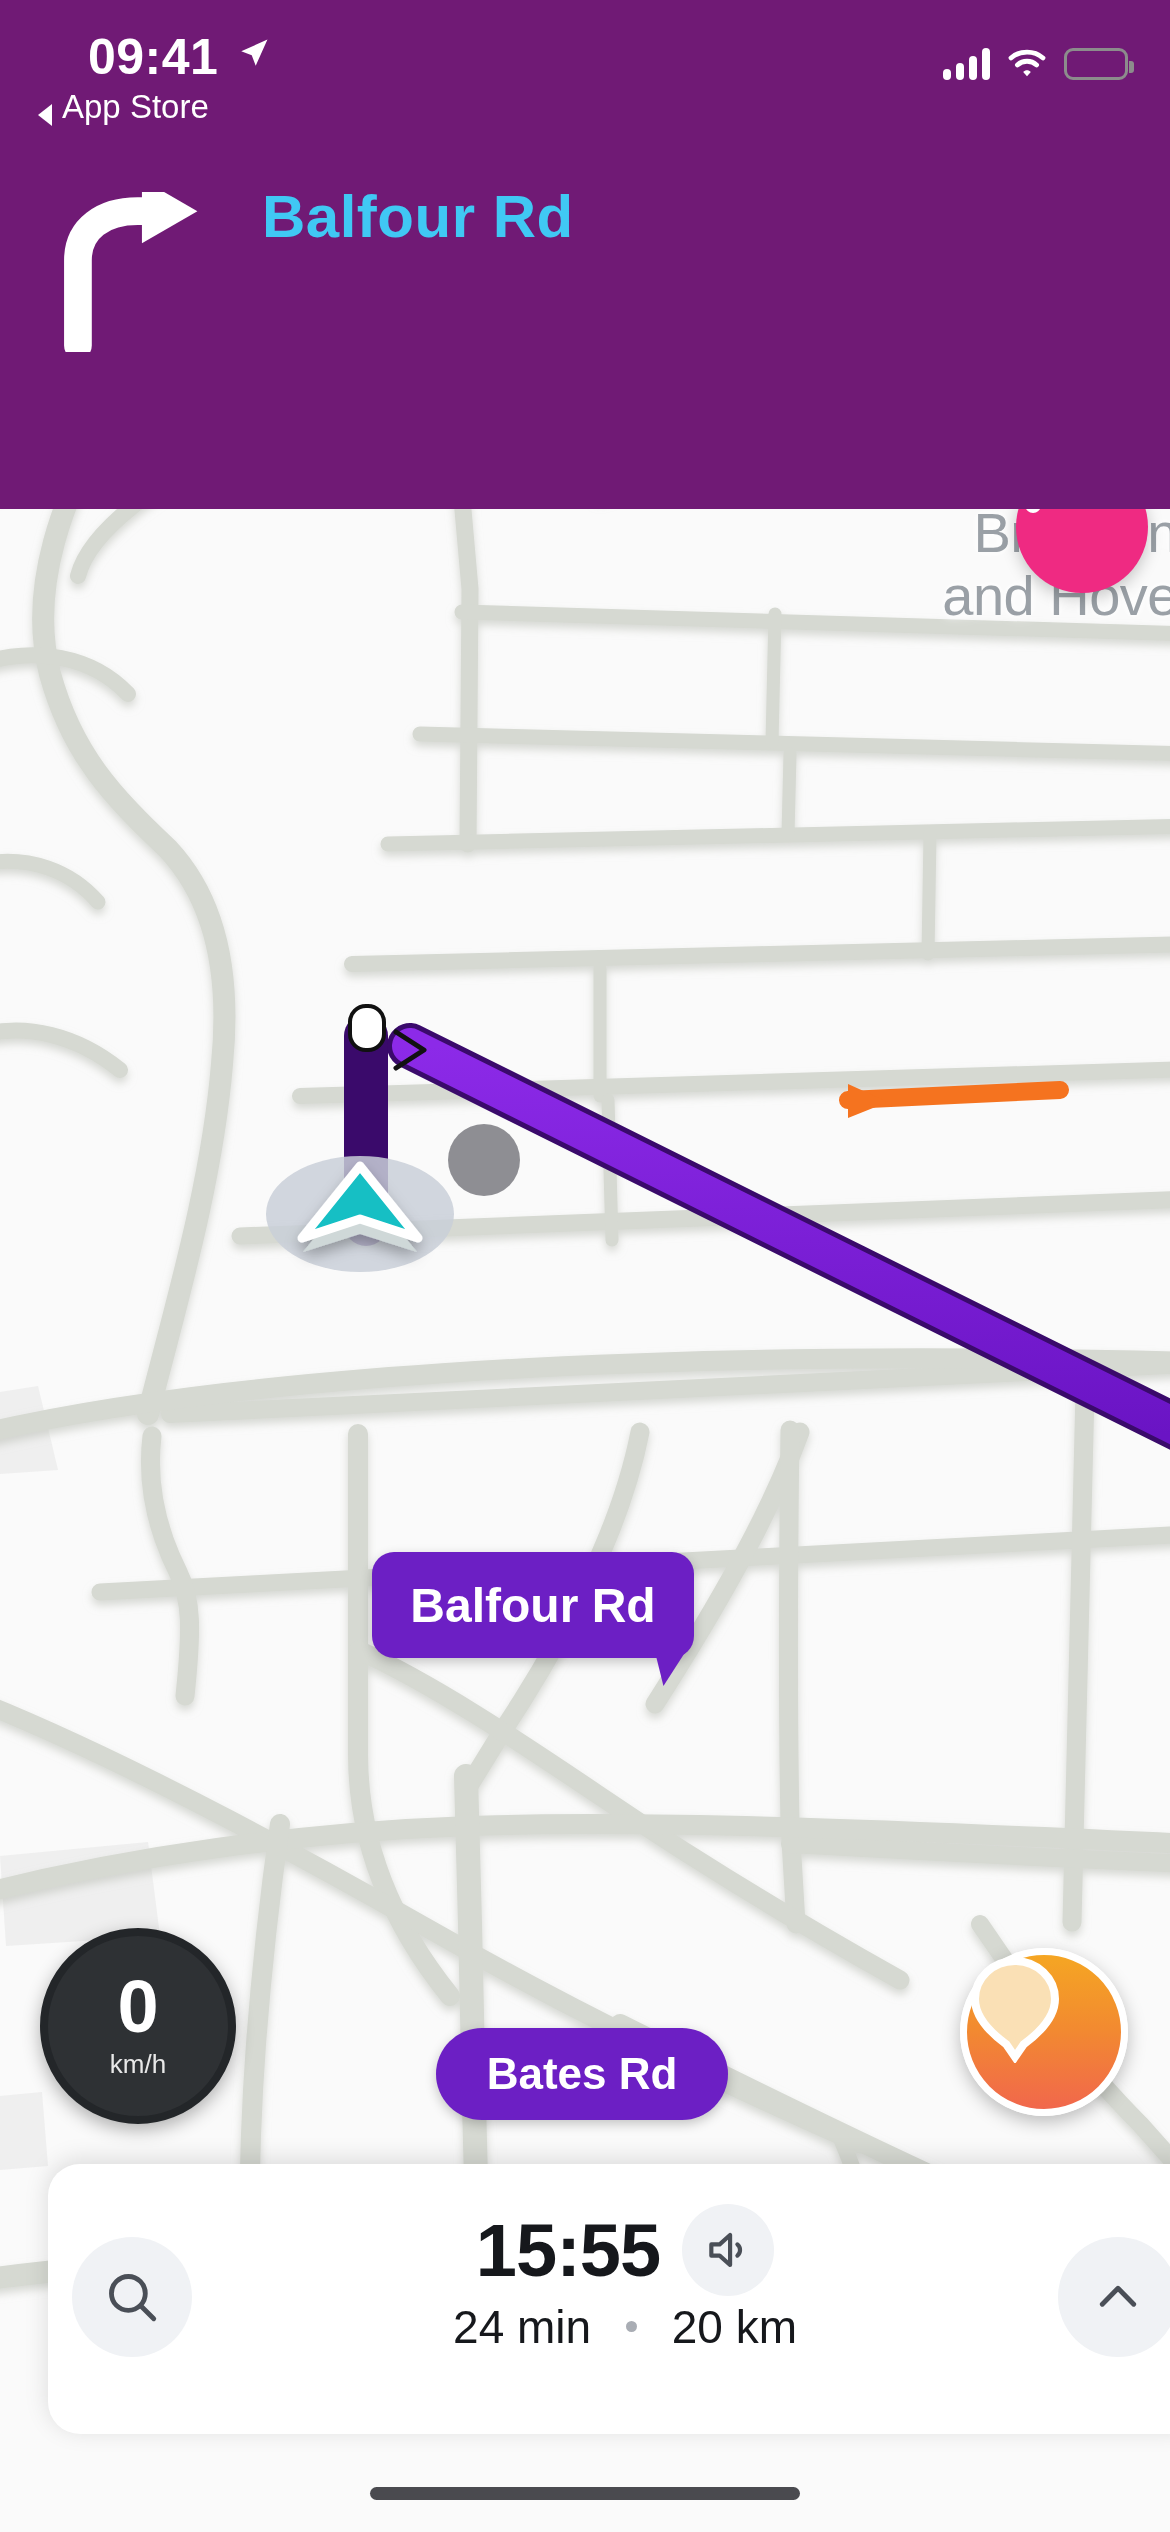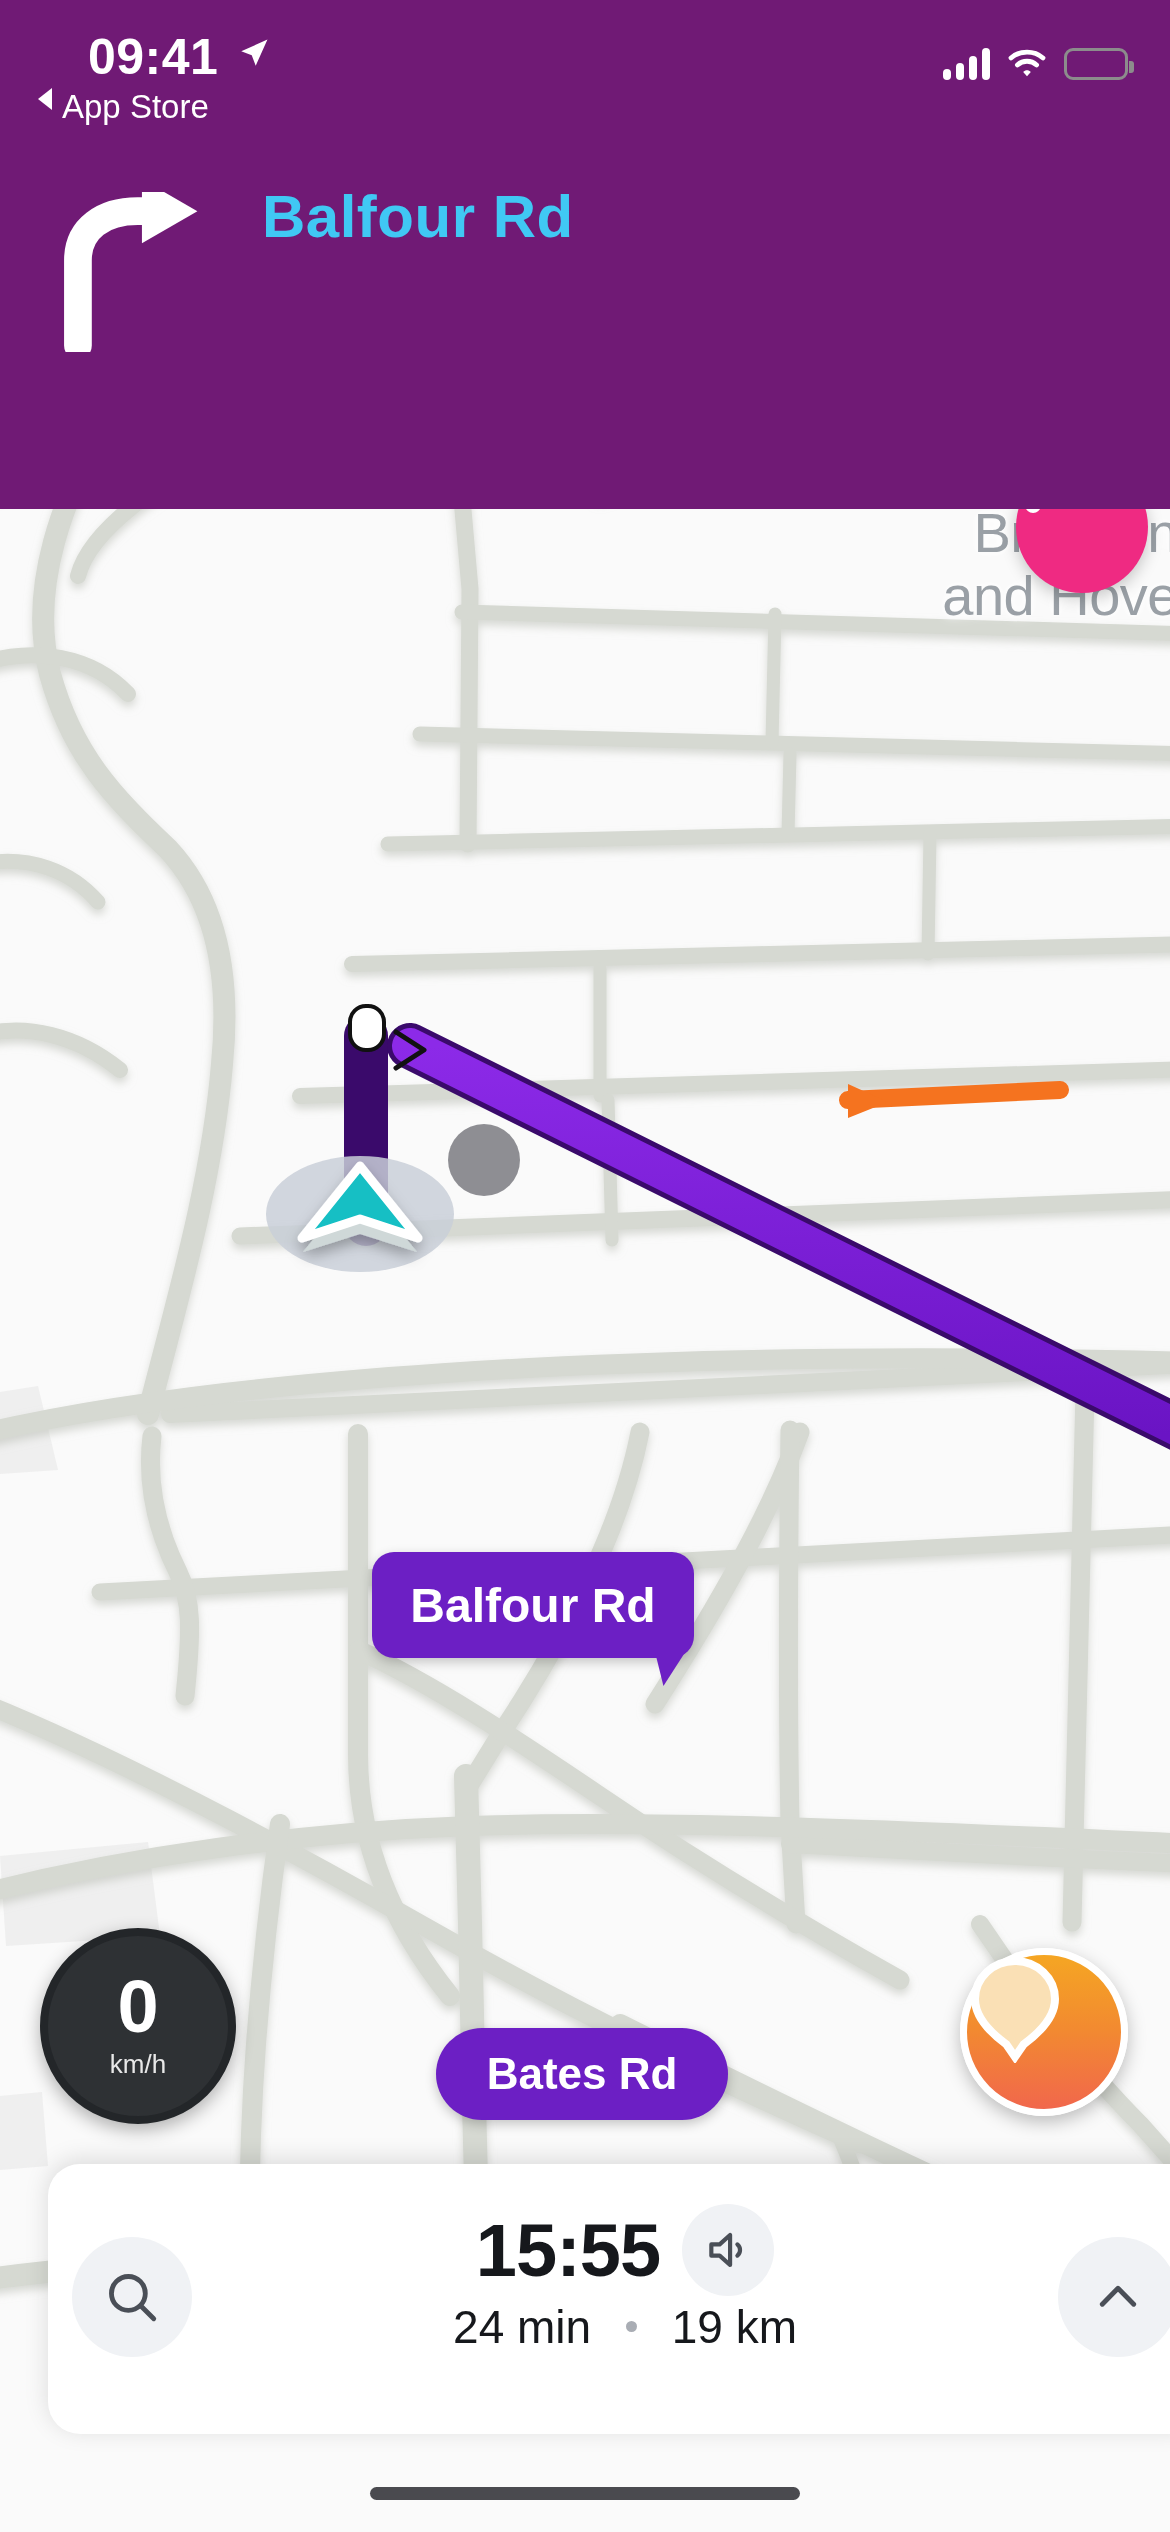--- a/index.html
+++ b/index.html
@@ -28,21 +28,21 @@
   .sig { display:flex; align-items:flex-end; gap:5px; height:32px; }
   .sig i { display:block; width:8px; background:#fff; border-radius:4px; }
   .sig i:nth-child(1){height:11px;} .sig i:nth-child(2){height:17px;}
   .sig i:nth-child(3){height:24px;} .sig i:nth-child(4){height:32px;}
   .wifi { width:42px; height:32px; }
   .batt { position:relative; width:64px; height:32px; border:3px solid #8c8c8c; border-radius:9px; padding:2px; }
   .batt .fill { width:100%; height:100%; background:#ffdd20; border-radius:5px; }
   .batt::after { content:""; position:absolute; right:-9px; top:10px; width:5px; height:12px;
                  background:#8c8c8c; border-radius:0 3px 3px 0; }
   
-  .backapp { position:absolute; left:38px; top:88px; display:flex; align-items:flex-start; gap:10px; }
+  .backapp { position:absolute; left:38px; top:88px; display:flex; align-items:flex-end; gap:10px; }
   .backapp .tri { width:0;height:0;border-top:11px solid transparent;border-bottom:11px solid transparent;border-right:14px solid #fff; }
   .backapp .lbl { font-size:33px; font-weight:500; color:#fff; }
 
   
   .turnrow { position:absolute; left:0; top:190px; width:1170px; height:190px; }
   .turn-icon { position:absolute; left:52px; top:2px; width:150px; height:160px; }
   .turn-texts { position:absolute; left:262px; top:-8px; }
   .turn-dist { font-size:60px; font-weight:700; color:#fff; line-height:1.15; letter-spacing:0.5px; }
   .turn-street { font-size:60px; font-weight:700; color:#40c8f4; line-height:1.15; letter-spacing:0.5px; }
 
@@ -330,21 +330,21 @@
         <span class="sound-chip">
           <svg width="50" height="50" viewBox="0 0 24 24">
             <path d="M4 9.3 L8 9.3 L13 4.8 L13 19.2 L8 14.7 L4 14.7 Z" fill="none" stroke="#4a4f57" stroke-width="2" stroke-linejoin="round"></path>
             <path d="M16.5 9.3 C18.2 10.7 18.2 13.3 16.5 14.7" fill="none" stroke="#4a4f57" stroke-width="2" stroke-linecap="round"></path>
           </svg>
         </span>
       </div>
       <div class="eta-sub">
         <span>24 min</span>
         <span class="dot"></span>
-        <span>19 km</span>
+        <span>20 km</span>
       </div>
     </div>
 
     <div class="circle-btn" id="expand-btn">
       <svg width="58" height="58" viewBox="0 0 24 24">
         <path d="M5.5 15 L12 8.4 L18.5 15" fill="none" stroke="#4a4f57" stroke-width="2" stroke-linecap="round" stroke-linejoin="round"></path>
       </svg>
     </div>
   </div>
 

